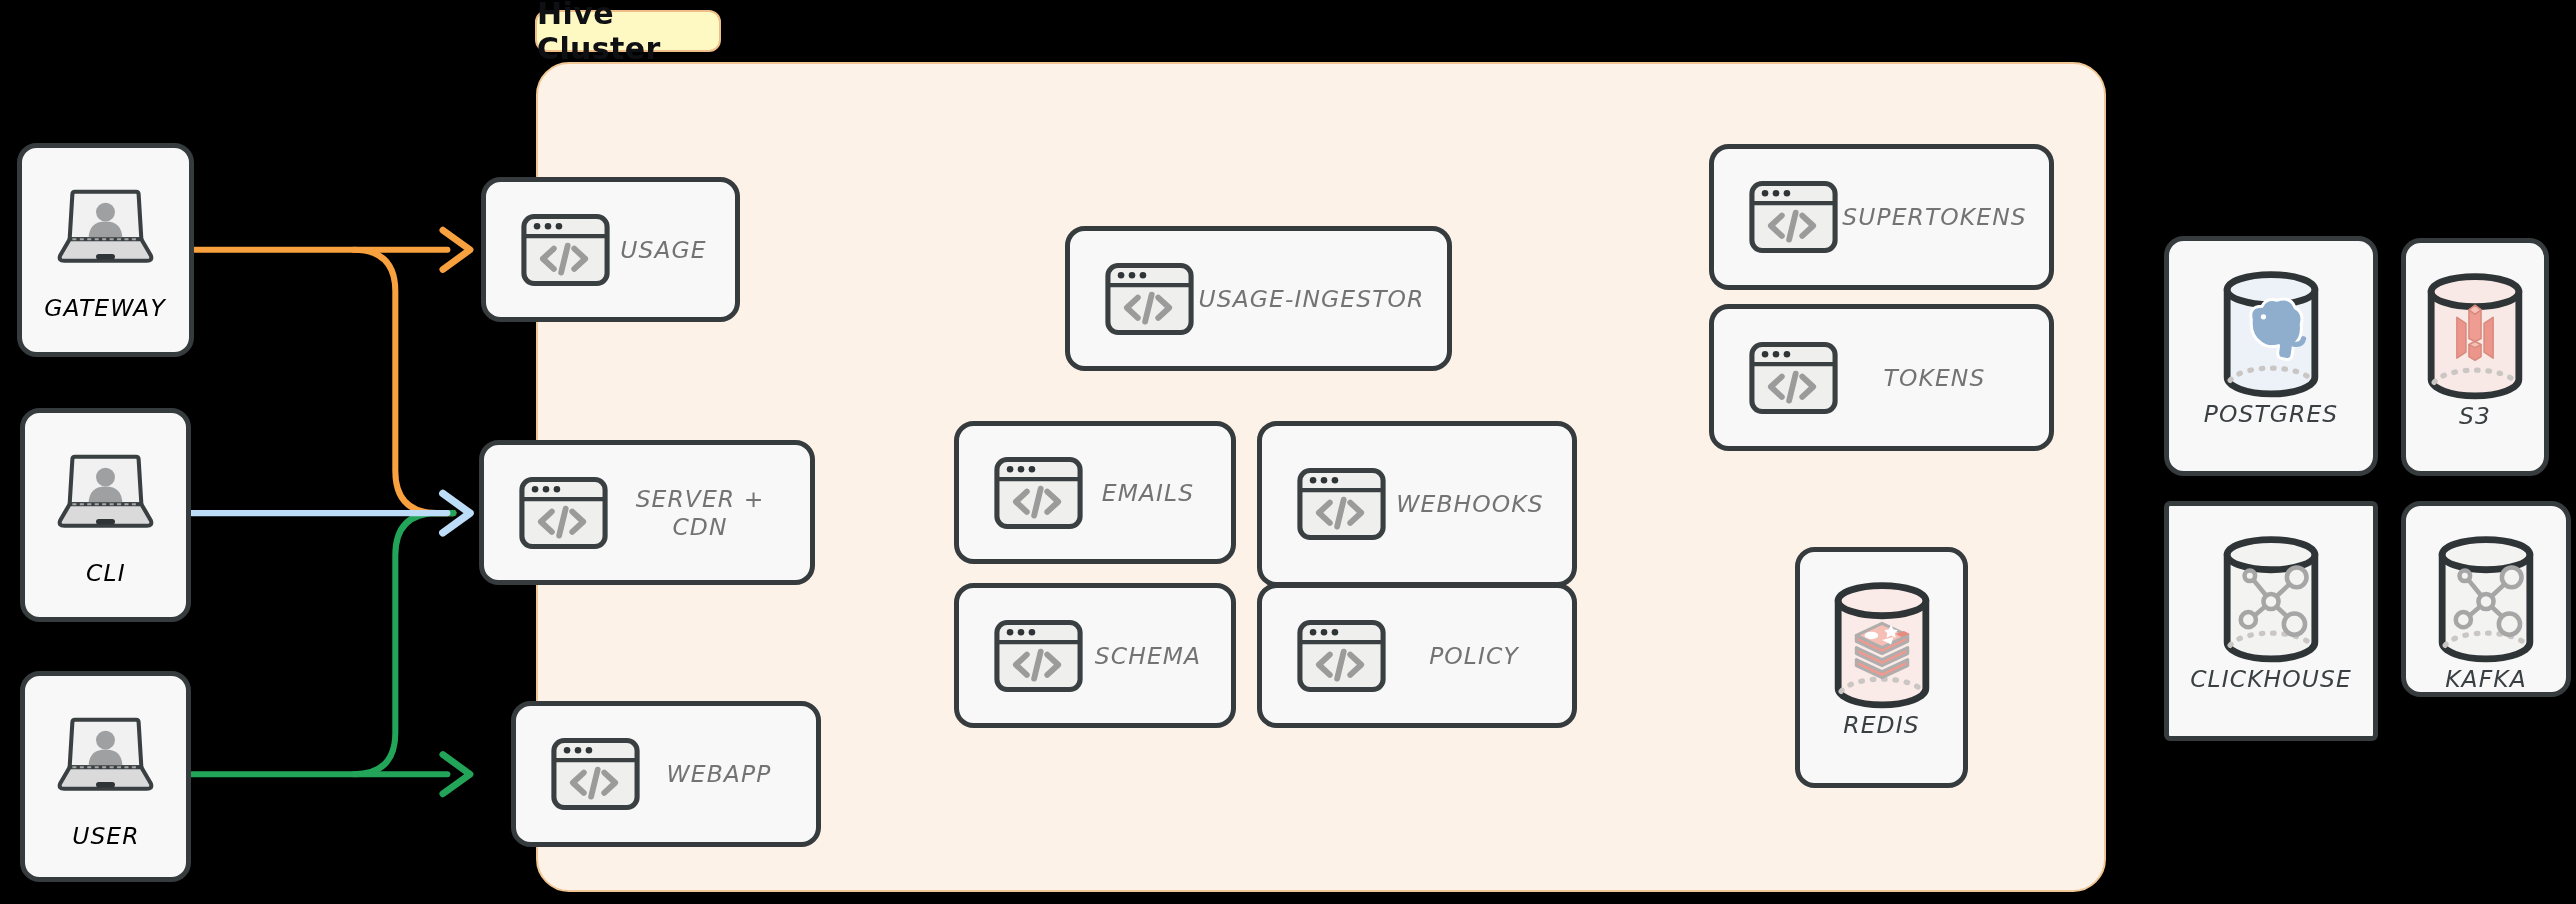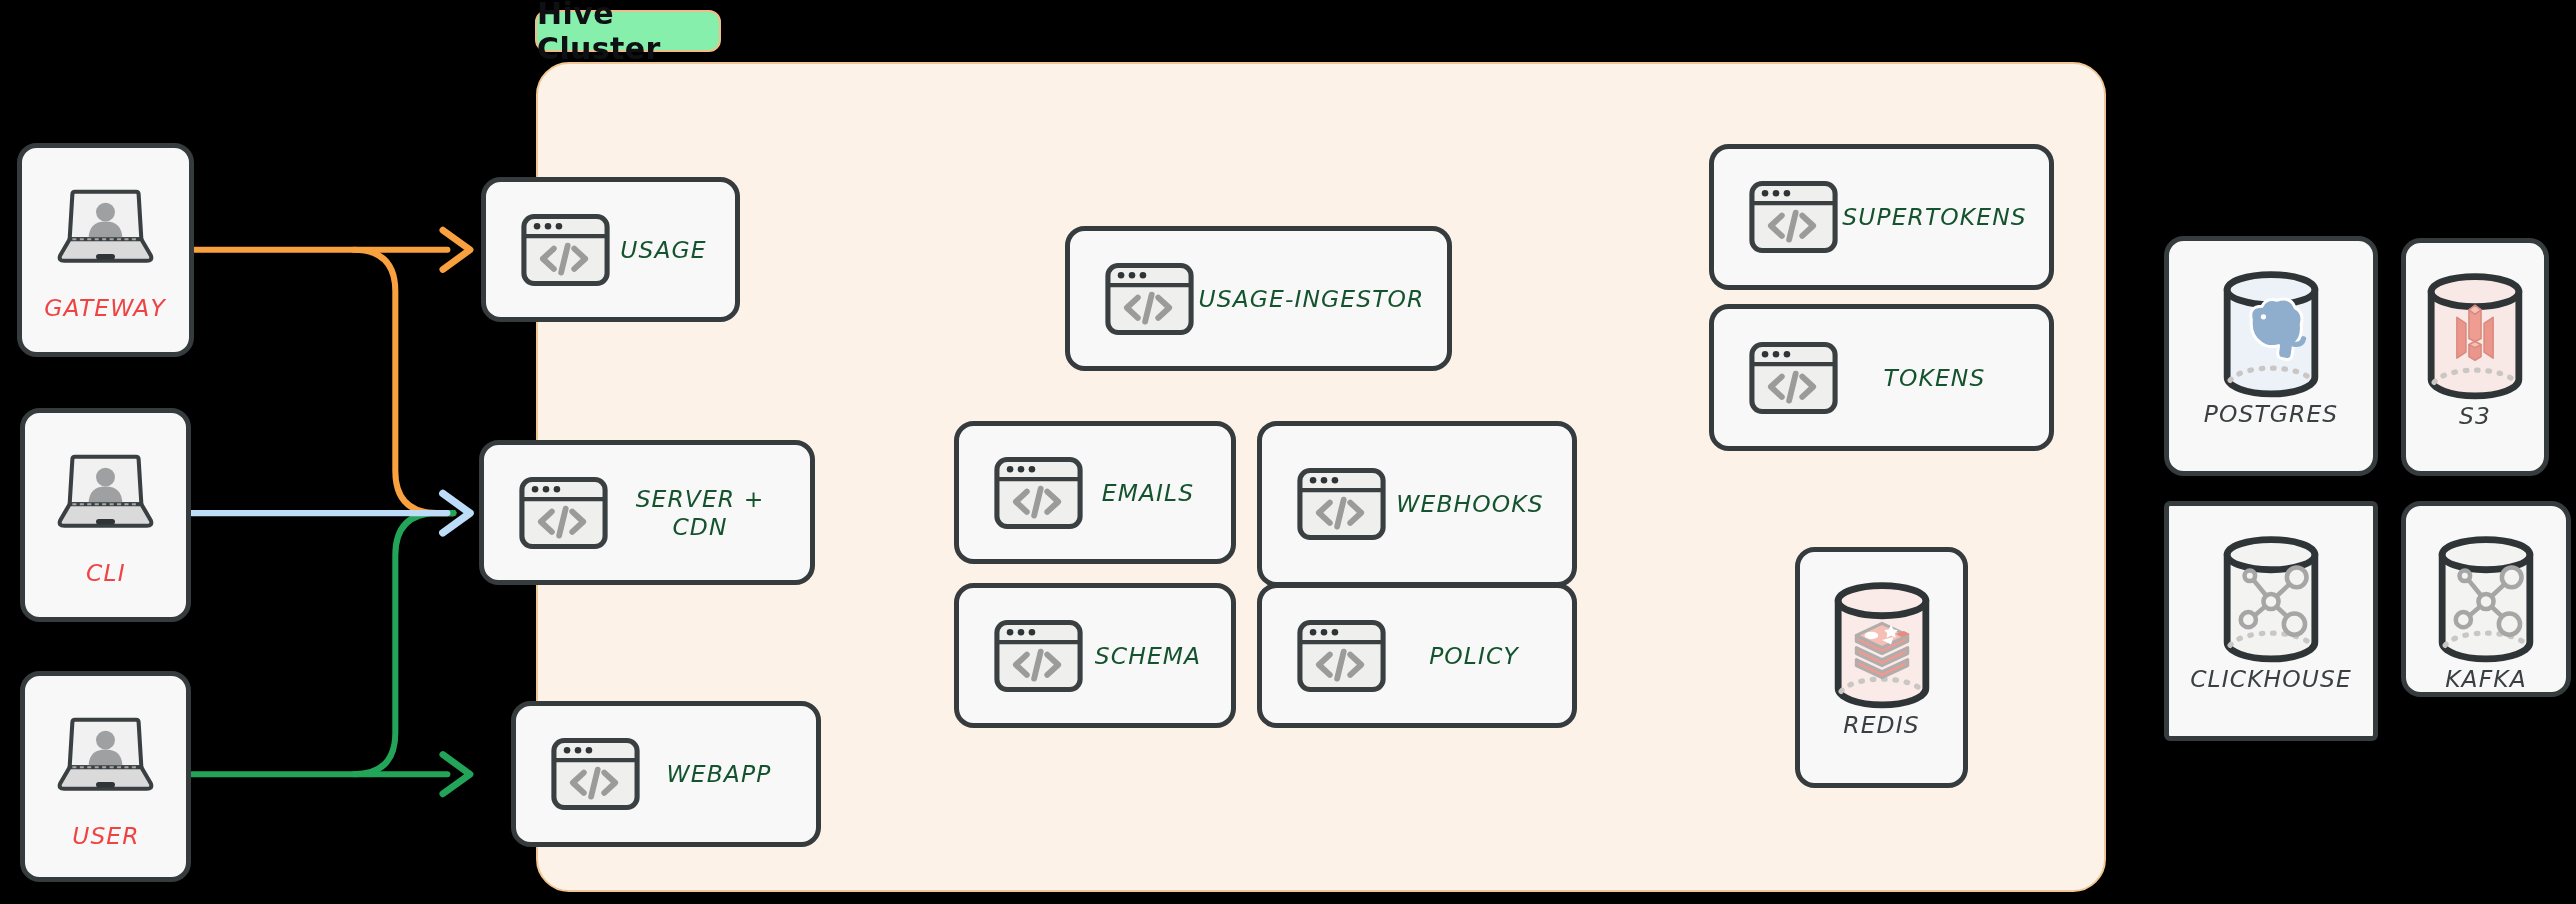--- a/index.html
+++ b/index.html
@@ -1,33 +1,33 @@
 <!DOCTYPE html>
 <html style="font-size:12px"><head>
 <meta charset="utf-8">
 <style>
   html,body{margin:0;padding:0;background:#000;}
   .canvas{position:relative;width:2576px;height:904px;background:#000;overflow:hidden;
           font-family:"DejaVu Sans", sans-serif;}
   .cluster{position:absolute;left:536px;top:62px;width:1570px;height:830px;
            background:#FDF2E8;border:2.3px solid #F0C794;border-radius:33px;box-sizing:border-box;z-index:1;}
-  .badge{position:absolute;left:535px;top:9.8px;width:186px;height:42px;background:#86efac;
+  .badge{position:absolute;left:535px;top:9.8px;width:186px;height:42px;background:#fef9c3;
          border:2.3px solid #EFBE88;border-radius:12px;box-sizing:border-box;z-index:4;
          display:flex;align-items:center;justify-content:center;
          font-size:30px;font-weight:600;color:#0E1013;letter-spacing:0.4px;}
   svg.arrows{position:absolute;left:0;top:0;z-index:2;}
   .node{position:absolute;background:#F7F8F7;border:5.3px solid #363B3E;border-radius:19.6px;
         box-sizing:border-box;z-index:3;display:flex;}
   .service{flex-direction:row;align-items:center;}
   .service .icon{flex:0 0 auto;margin-left:35px;width:89px;height:74px;}
-  .service .label{flex:1;text-align:center;font-style:italic;font-size:23.4px;color:#14532d;
+  .service .label{flex:1;text-align:center;font-style:italic;font-size:23.4px;color:#737373;
                   letter-spacing:1.1px;padding-right:18px;}
   .stack{flex-direction:column;align-items:center;}
   .client .icon{margin-top:39px;width:115px;height:80px;}
-  .client .label{margin-top:27px;font-style:italic;font-size:23.4px;color:#ef4444;letter-spacing:1.1px;}
+  .client .label{margin-top:27px;font-style:italic;font-size:23.4px;color:#000000;letter-spacing:1.1px;}
   .store .icon{margin-top:29px;width:106px;height:130px;}
   .store .label{font-style:italic;font-size:23.4px;color:#3A3F42;letter-spacing:1.1px;}
   .icon svg{width:100%;height:100%;display:block;}
 </style>
 </head>
 <body>
 
 <div class="canvas">
 
   <div class="cluster"></div>

